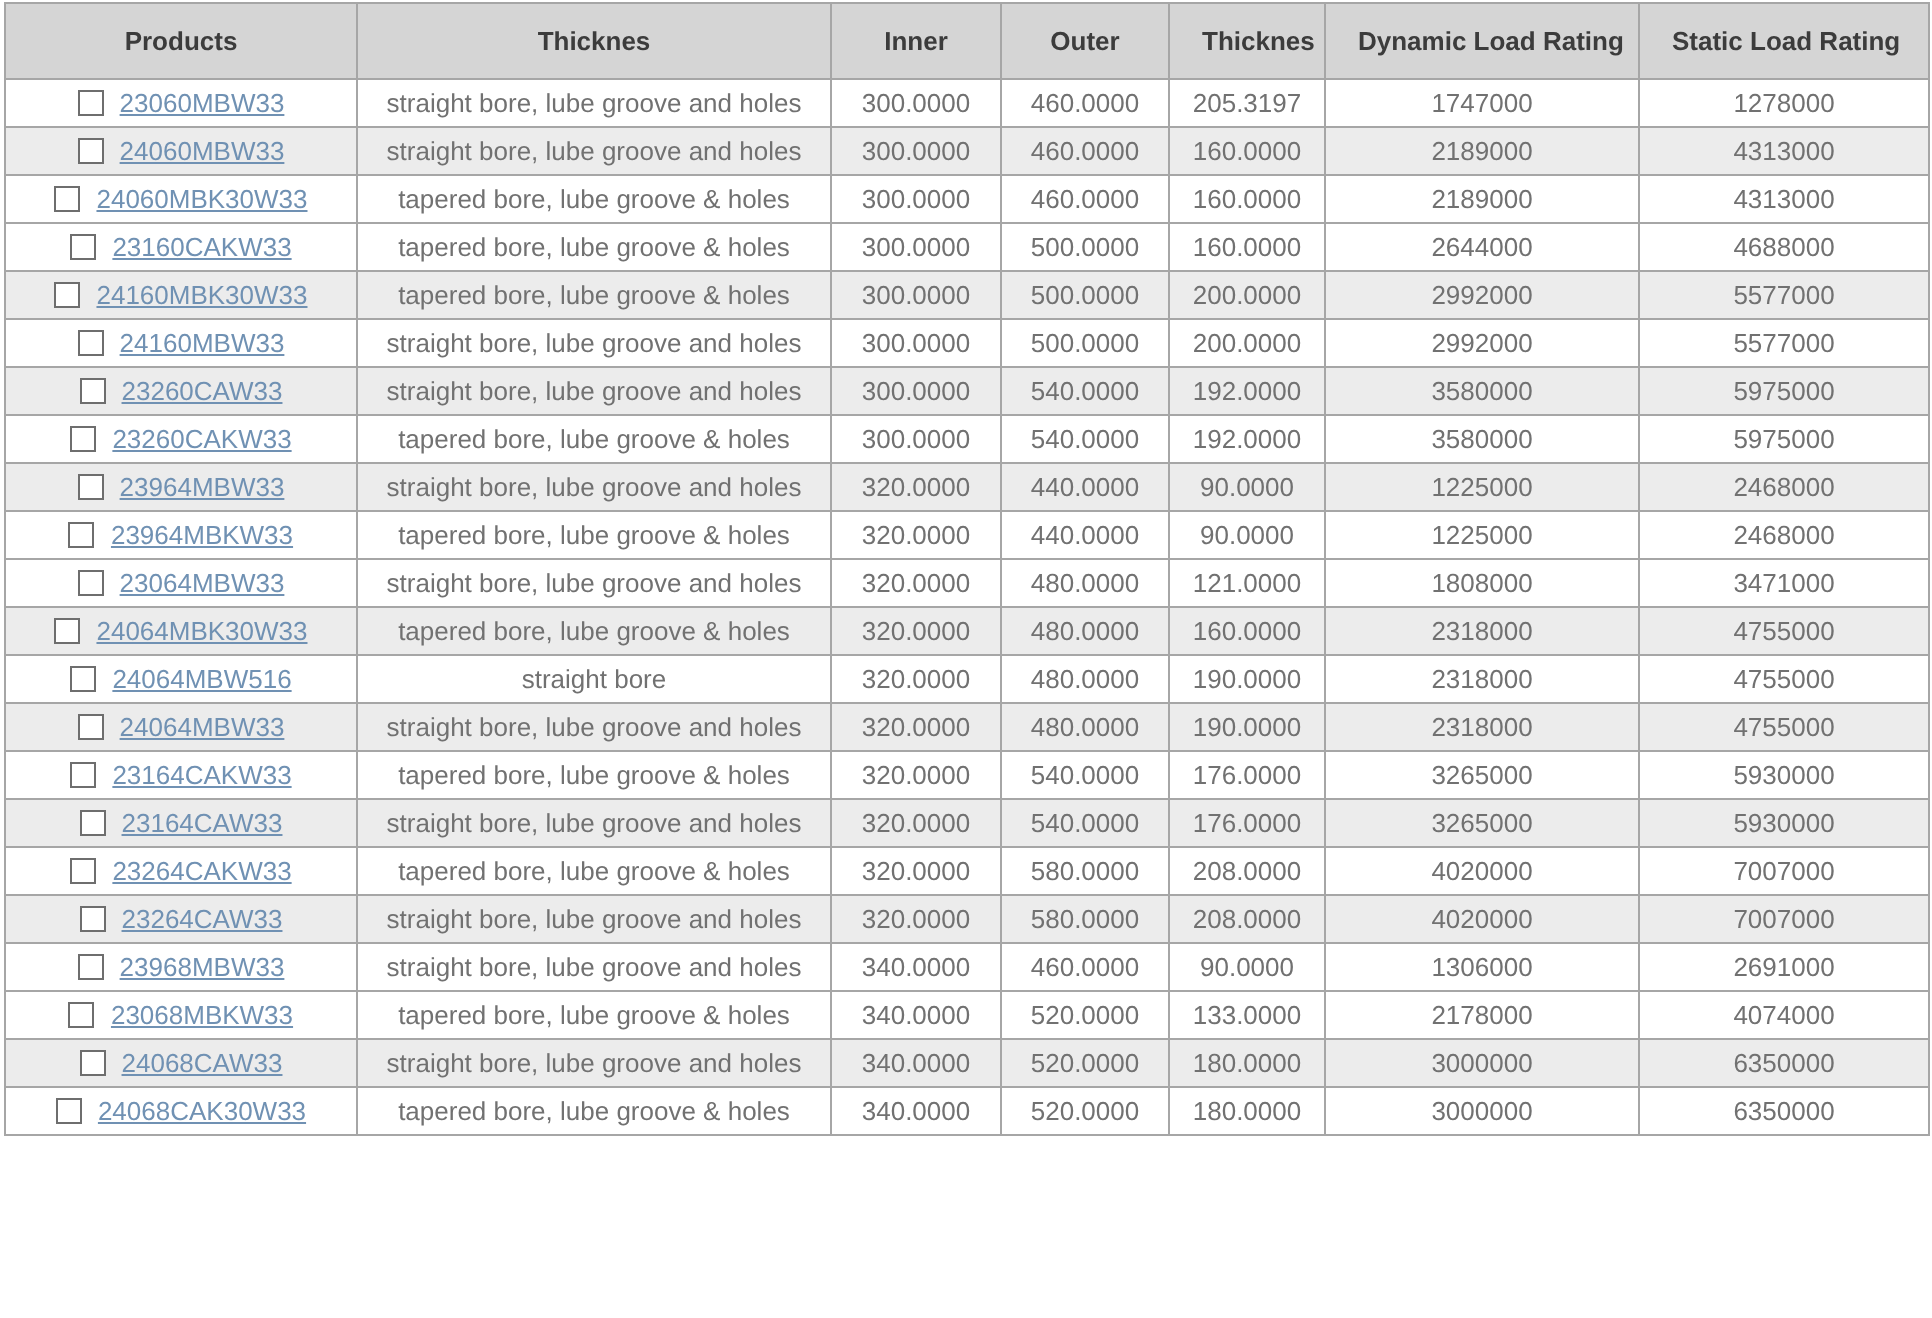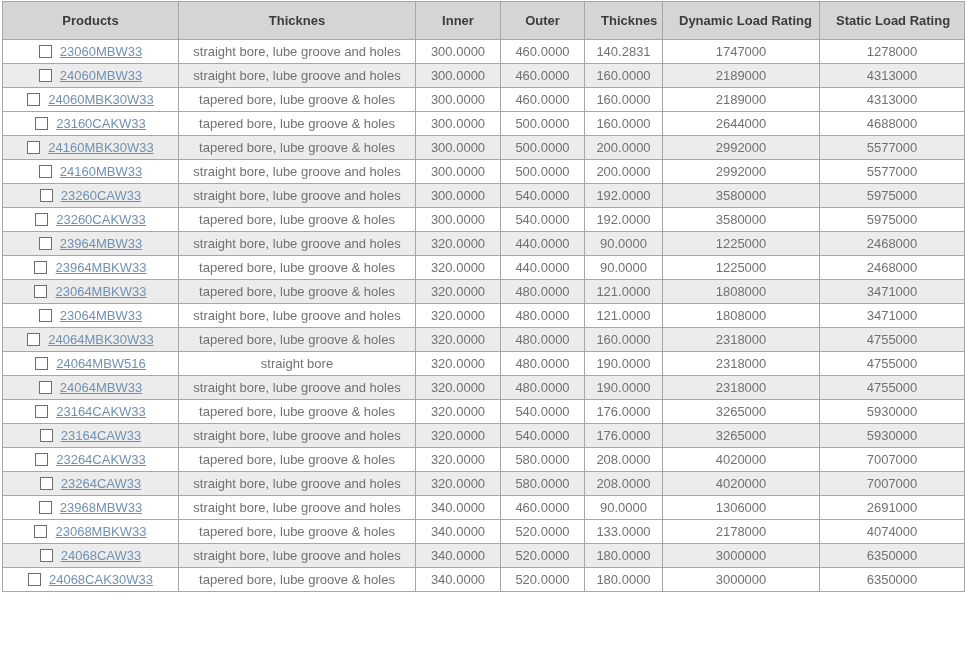--- a/index.html
+++ b/index.html
@@ -85,21 +85,21 @@
         <th>Dynamic Load Rating</th>
         <th>Static Load Rating</th>
       </tr>
     </thead>
     <tbody>
         <tr>
           <td class="col-products"><input type="checkbox" style=""><a href="#">23060MBW33</a></td>
           <td>straight bore, lube groove and holes</td>
           <td>300.0000</td>
           <td>460.0000</td>
-          <td>140.2831</td>
+          <td>205.3197</td>
           <td>1747000</td>
           <td>1278000</td>
         </tr>
         <tr class="alt">
           <td class="col-products"><input type="checkbox" style=""><a href="#">24060MBW33</a></td>
           <td>straight bore, lube groove and holes</td>
           <td>300.0000</td>
           <td>460.0000</td>
           <td>160.0000</td>
           <td>2189000</td>
@@ -169,29 +169,20 @@
           <td>2468000</td>
         </tr>
         <tr>
           <td class="col-products"><input type="checkbox" style=""><a href="#">23964MBKW33</a></td>
           <td>tapered bore, lube groove &amp; holes</td>
           <td>320.0000</td>
           <td>440.0000</td>
           <td>90.0000</td>
           <td>1225000</td>
           <td>2468000</td>
-        </tr>
-        <tr class="alt">
-          <td class="col-products"><input type="checkbox" style=""><a href="#">23064MBKW33</a></td>
-          <td>tapered bore, lube groove &amp; holes</td>
-          <td>320.0000</td>
-          <td>480.0000</td>
-          <td>121.0000</td>
-          <td>1808000</td>
-          <td>3471000</td>
         </tr>
         <tr>
           <td class="col-products"><input type="checkbox" style=""><a href="#">23064MBW33</a></td>
           <td>straight bore, lube groove and holes</td>
           <td>320.0000</td>
           <td>480.0000</td>
           <td>121.0000</td>
           <td>1808000</td>
           <td>3471000</td>
         </tr>

